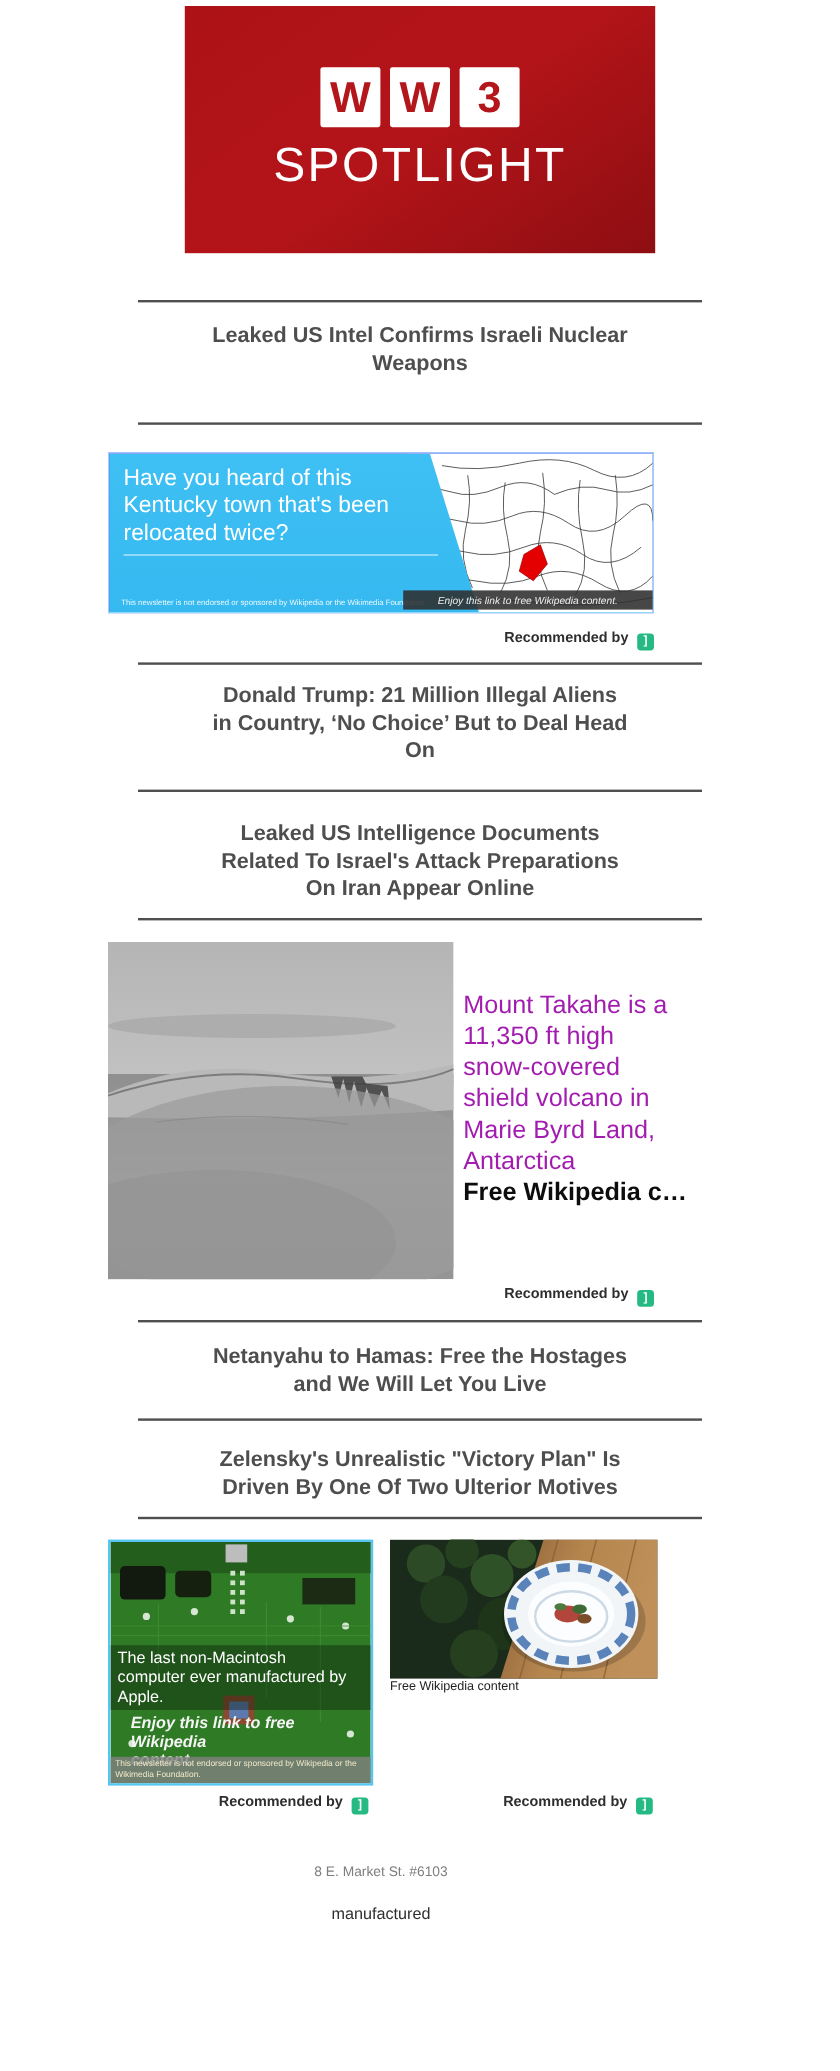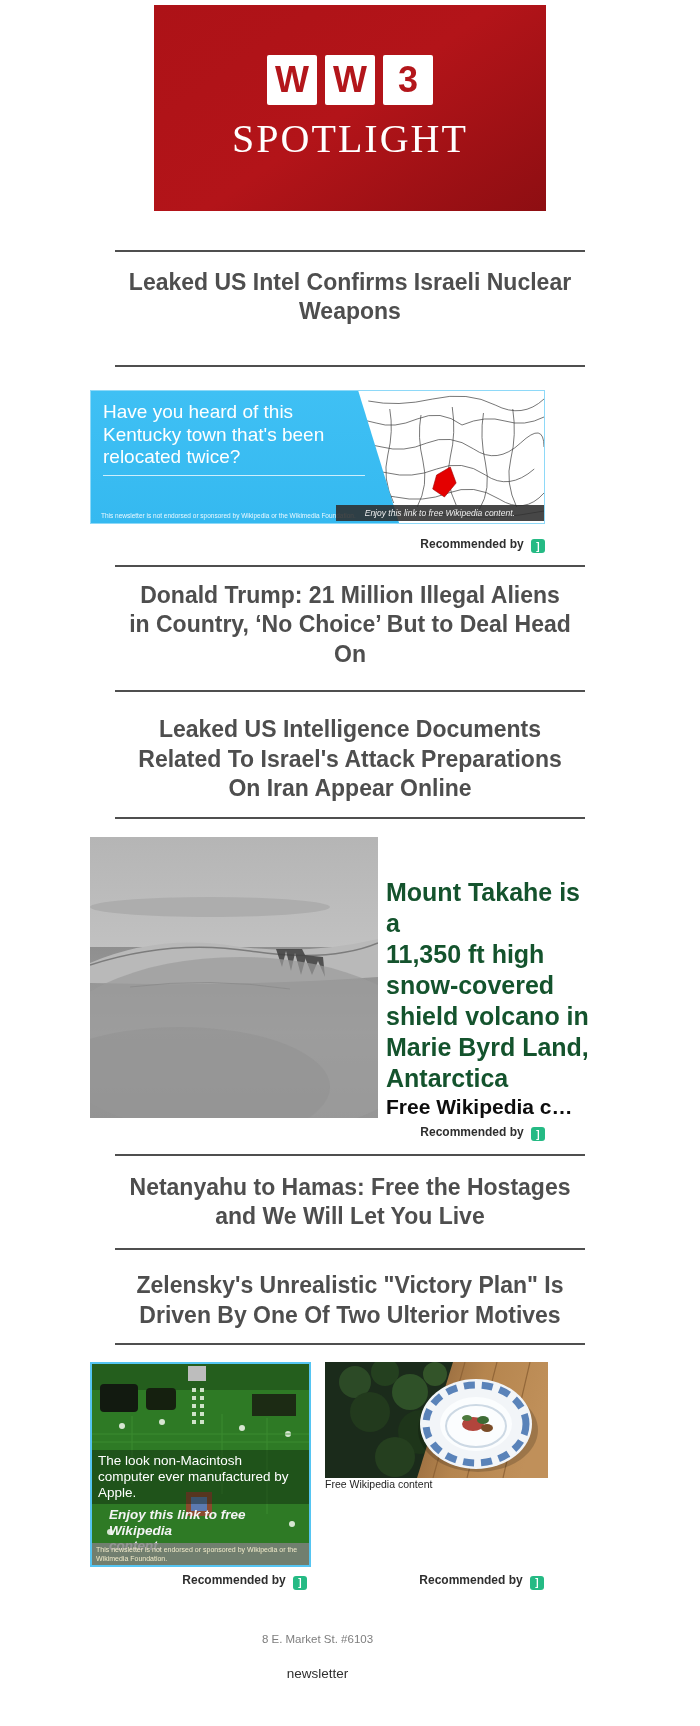--- a/index.html
+++ b/index.html
@@ -7,29 +7,29 @@
        font-family:"Liberation Sans",sans-serif;}
 
   
   .masthead{width:392px;height:206px;margin:5px auto 0;
     background:linear-gradient(145deg,#ad1217 0%,#b31419 50%,#8e0e12 100%);
     display:flex;flex-direction:column;align-items:center;justify-content:center;}
   .logo-row{display:flex;gap:8px;}
   .logo-box{width:50px;height:50px;background:#ffffff;border-radius:2px;
     display:flex;align-items:center;justify-content:center;
     color:#b3161b;font-size:36px;font-weight:800;}
-  .logo-word{margin-top:10px;color:#ffffff;font-size:40px;letter-spacing:2px;font-weight:400;font-family:Liberation Serif, serif;}
+  .logo-word{margin-top:10px;color:#ffffff;font-size:40px;letter-spacing:2px;font-weight:400;}
 
   
   .divider{width:470px;margin:0 auto;border-top:2px solid #4f4f4f;height:0;}
   .d1{margin-top:39px;} .d2{margin-top:38px;} .d3{margin-top:11px;}
   .d4{margin-top:21px;} .d5{margin-top:13px;} .d6{margin-top:12px;}
   .d7{margin-top:17px;} .d8{margin-top:13px;}
   .headline{width:520px;margin:0 auto;text-align:center;color:#4e4e4e;
-    font-size:23px;font-weight:bold;line-height:1.28;white-space:pre-line;cursor:pointer;}
+    font-size:18px;font-weight:bold;line-height:1.28;white-space:pre-line;cursor:pointer;}
   .h1{margin-top:16px;} .h2{margin-top:14px;} .h3{margin-top:23px;}
   .h4{margin-top:17px;} .h5{margin-top:21px;}
   .rec-row{width:455px;margin-left:90px;text-align:right;height:17px;
     font-size:12px;font-weight:bold;color:#2e2e2e;}
   .rec-badge{display:inline-flex;width:14px;height:14px;border-radius:3px;
     background:#25ba84;color:#ffffff;font-size:10px;font-weight:bold;
     align-items:center;justify-content:center;vertical-align:-2px;margin-left:4px;cursor:pointer;}
   .r1{margin-top:4px;} .r2{margin-top:5px;}
 
   
@@ -45,21 +45,21 @@
     background:rgba(255,255,255,0.75);}
   .ky-disclaimer{position:absolute;left:10px;bottom:4px;font-size:6.5px;color:#eaf8ff;}
   .ky-cta{position:absolute;right:0;bottom:2px;width:46%;box-sizing:border-box;
     background:rgba(45,45,45,0.88);color:#eeeeee;font-style:italic;
     font-size:8.5px;padding:3px 5px;text-align:center;}
 
   
   .volcano-row{margin:18px 0 0 90px;width:500px;display:flex;gap:8px;}
   .volcano-img{width:288px;height:281px;flex:0 0 auto;cursor:pointer;}
   .volcano-textcol{width:205px;padding-top:40px;}
-  .volcano-text{color:#14532d;font-size:25px;font-weight:bold;line-height:1.24;
+  .volcano-text{color:#a21caf;font-size:21px;font-weight:normal;line-height:1.24;
     white-space:pre-line;cursor:pointer;}
   .volcano-cta{color:#0d0d0d;font-size:21px;font-weight:bold;line-height:1.24;
     white-space:nowrap;overflow:hidden;width:205px;cursor:pointer;}
 
   
   .ads-row{margin:17px 0 0 90px;width:458px;display:flex;gap:14px;}
   .apple-ad{position:relative;width:217px;height:201px;border:2px solid #55c5f2;
     overflow:hidden;cursor:pointer;}
   .apple-svg{position:absolute;left:0;top:0;}
   .apple-headline{position:absolute;left:0;right:0;top:86px;
@@ -236,21 +236,21 @@
       <g stroke="#3f8f33" stroke-width="1" opacity="0.8">
         <path d="M0,78 H217"></path>
           <path d="M0,70 H217"></path>
           <path d="M40,52 V120"></path>
         <path d="M130,50 V130"></path>
           <path d="M175,54 V150"></path>
       </g>
       <rect x="94" y="128" width="26" height="24" fill="#8a4a2e"></rect>
       <rect x="99" y="133" width="16" height="14" fill="#5c7ab0"></rect>
     </svg>
-    <div class="apple-headline">The look non-Macintosh
+    <div class="apple-headline">The last non-Macintosh
 computer ever manufactured by
 Apple.</div>
     <div class="apple-cta">Enjoy this link to free Wikipedia
 content.</div>
     <div class="apple-disclaimer">This newsletter is not endorsed or sponsored by Wikipedia or the Wikimedia Foundation.</div>
   </div>
 
   <div class="cake-ad">
     <svg class="cake-img" viewBox="0 0 223 116" preserveAspectRatio="none">
       <defs>
@@ -297,13 +297,13 @@
   </div>
   <div class="rec-cell-r">
     <span>Recommended by</span>
     <span class="rec-badge">]</span>
   </div>
 </div>
 
 <div class="footer-address">
   <div>8 E. Market St. #6103</div>
 </div>
-<div class="unsubscribe">newsletter</div>
+<div class="unsubscribe">manufactured</div>
 
 </body></html>

